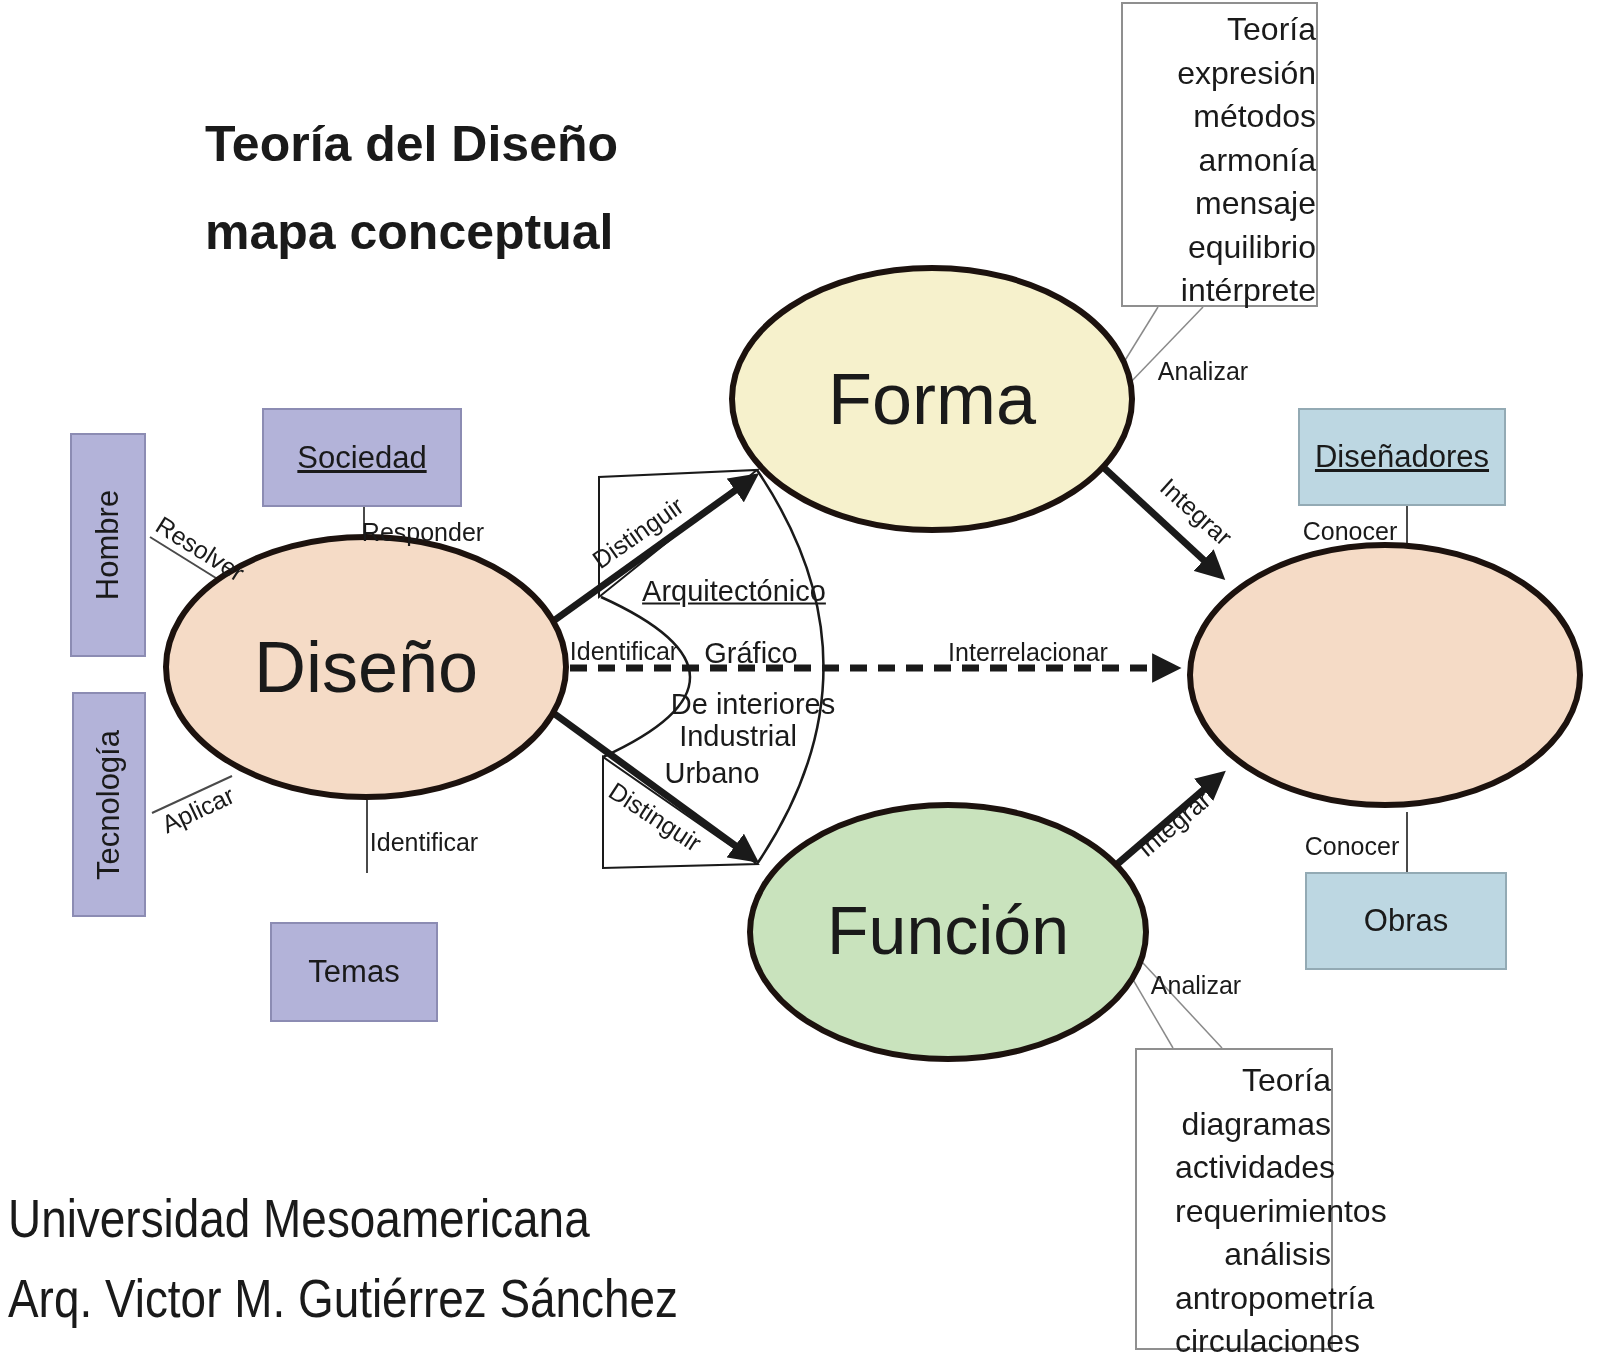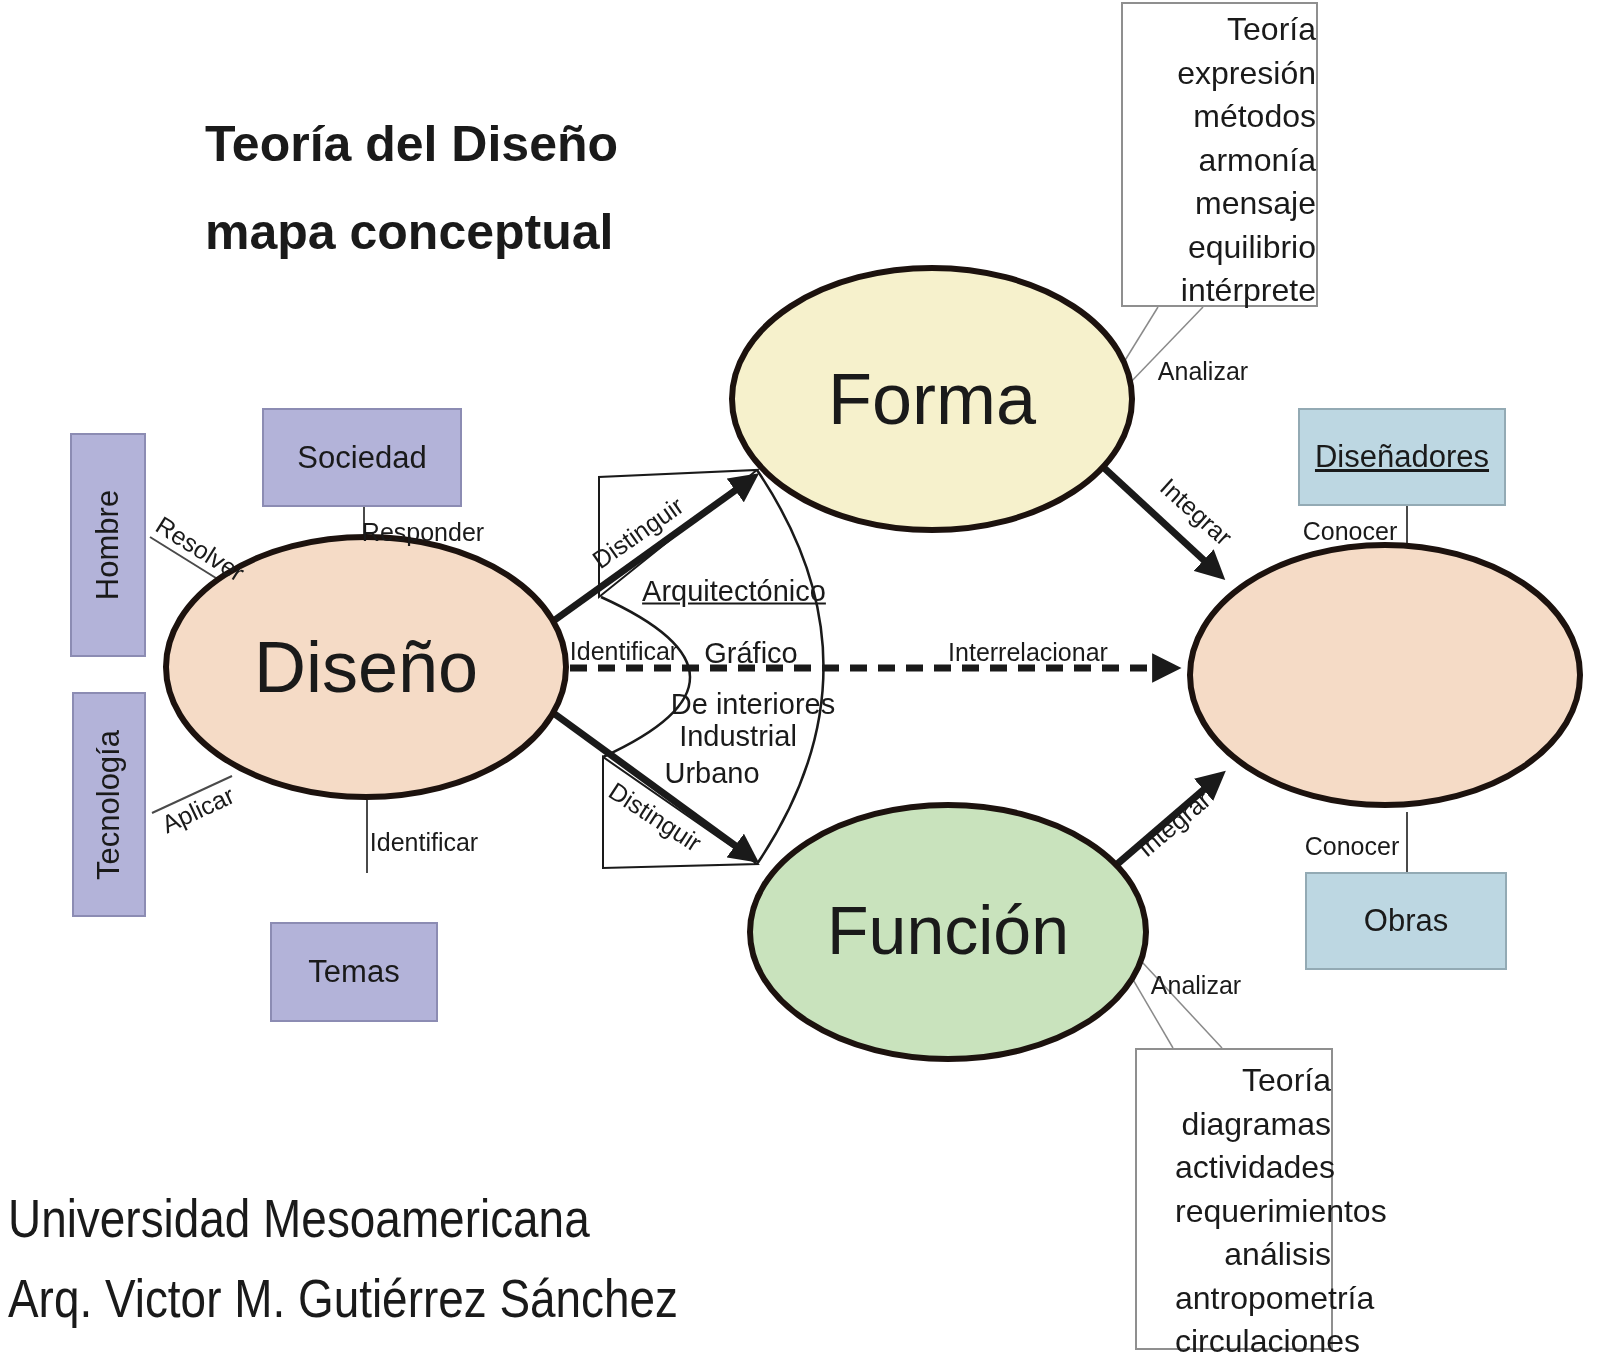--- a/index.html
+++ b/index.html
@@ -106,21 +106,21 @@
   <div class="abs node-label" style="left:366px;top:667px;font-size:72px;">Diseño</div>
   <div class="abs node-label" style="left:932px;top:399px;font-size:72px;">Forma</div>
   <div class="abs node-label" style="left:948px;top:930px;font-size:68px;">Función</div>
 
   <div class="abs rect-node purple" style="left:70px;top:433px;width:76px;height:224px;">
     <span class="vtext">Hombre</span>
   </div>
   <div class="abs rect-node purple" style="left:72px;top:692px;width:74px;height:225px;">
     <span class="vtext">Tecnología</span>
   </div>
-  <div class="abs rect-node purple" style="left:262px;top:408px;width:200px;height:99px;">
+  <div class="abs rect-node purple" style="left:262px;top:408px;width:200px;height:99px;text-decoration:underline;">
     <span>Sociedad</span>
   </div>
   <div class="abs rect-node purple" style="left:270px;top:922px;width:168px;height:100px;">
     <span>Temas</span>
   </div>
 
   <div class="abs rect-node blue" style="left:1298px;top:408px;width:208px;height:98px;text-decoration:underline;">
     <span>Diseñadores</span>
   </div>
   <div class="abs rect-node blue" style="left:1305px;top:872px;width:202px;height:98px;">

